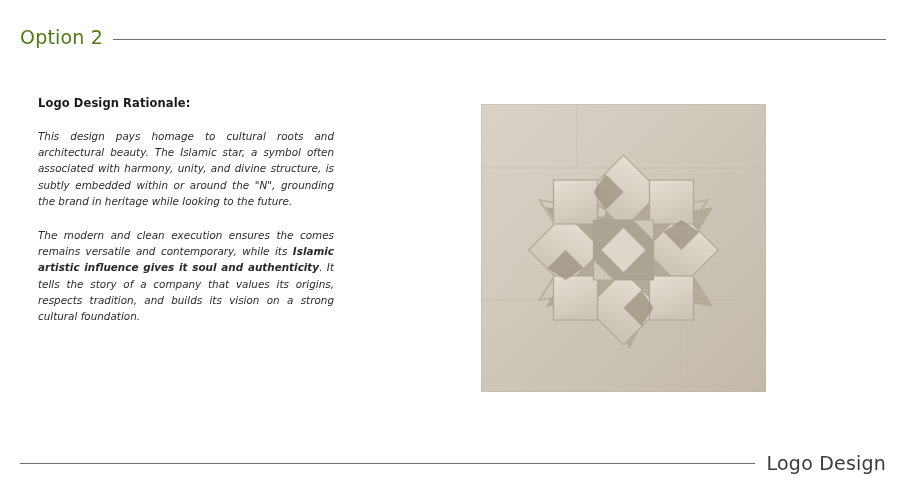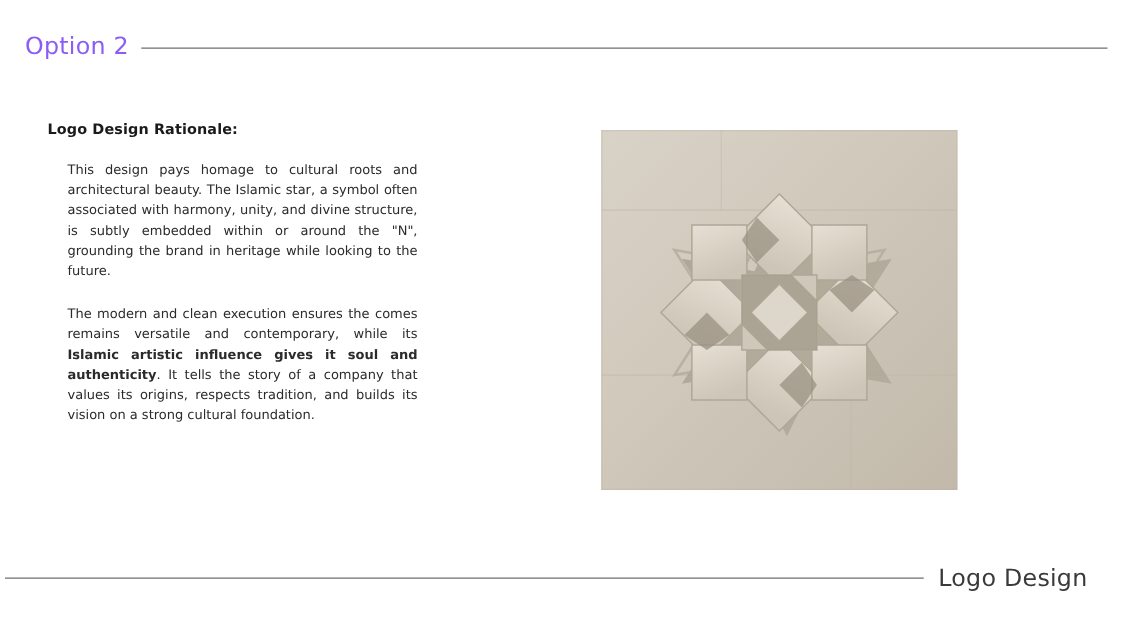--- a/index.html
+++ b/index.html
@@ -26,21 +26,21 @@
     position: absolute;
     left: 20px;
     top: 26px;
     width: 866px;
     display: flex;
     align-items: baseline;
   }
   .header-title {
     font-size: 19px;
     font-weight: 400;
-    color: #8b5cf6;
+    color: #4d7c0f;
     letter-spacing: 0.2px;
     white-space: nowrap;
     font-family: "DejaVu Sans", sans-serif;
   }
   .header-rule {
     flex: 1 1 auto;
     height: 1px;
     background: #6f6f6f;
     margin-left: 10px;
     position: relative;
@@ -55,25 +55,26 @@
     width: 296px;
   }
   .rationale-heading {
     font-size: 11.5px;
     font-weight: bold;
     color: #1a1a1a;
     margin-bottom: 18px;
     letter-spacing: 0.1px;
   }
   .rationale p {
-    margin: 0 0 18px 16px;
+    margin: 0 0 18px 0;
     font-size: 10.4px;
     line-height: 16.2px;
     text-align: justify;
     color: #2b2b2b;
+    font-style: italic;
   }
   .rationale p:last-child {
     margin-bottom: 0;
   }
   .rationale p strong {
     font-weight: bold;
   }
 
   
   .artwork-frame {
@@ -87,21 +88,21 @@
   }
   .artwork-svg {
     display: block;
     width: 285px;
     height: 288px;
   }
 
   
   .footer {
     position: absolute;
-    left: 4px;
+    left: 20px;
     bottom: 26px;
     width: 866px;
     display: flex;
     align-items: baseline;
   }
   .footer-rule {
     flex: 1 1 auto;
     height: 1px;
     background: #6f6f6f;
     margin-right: 12px;

